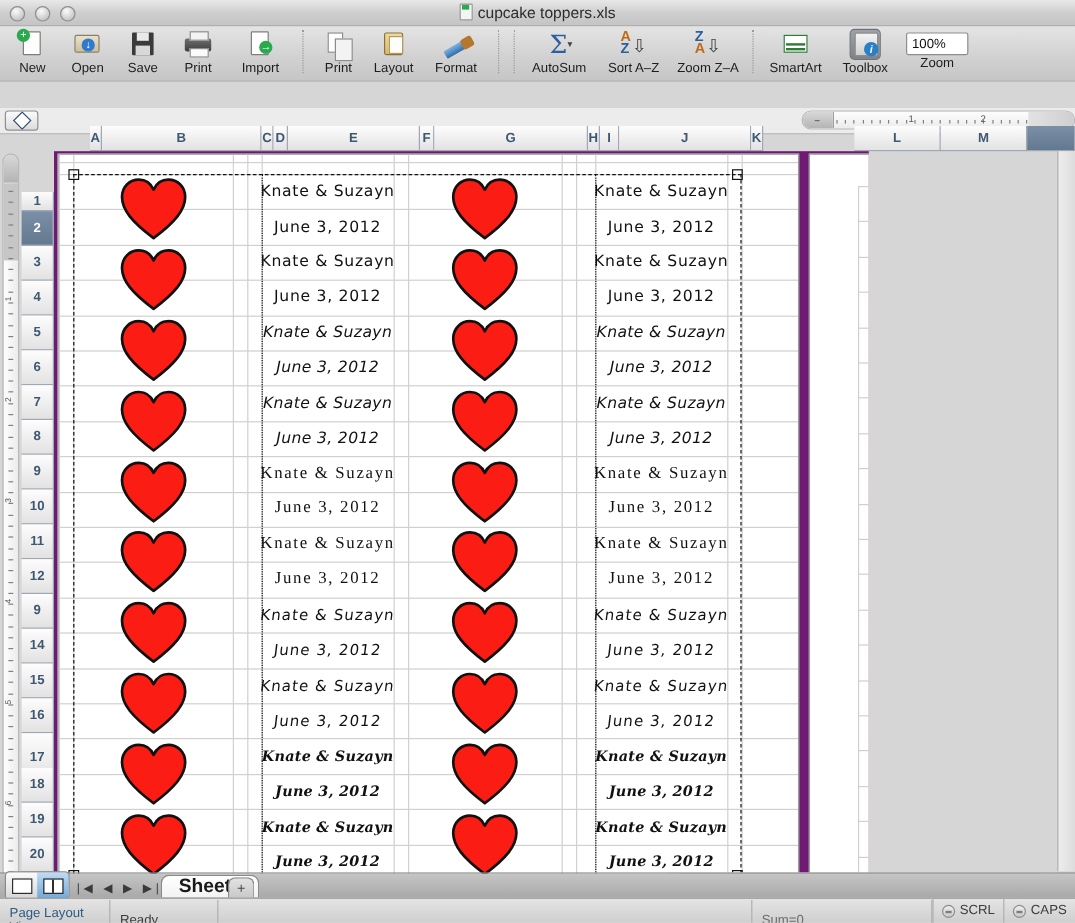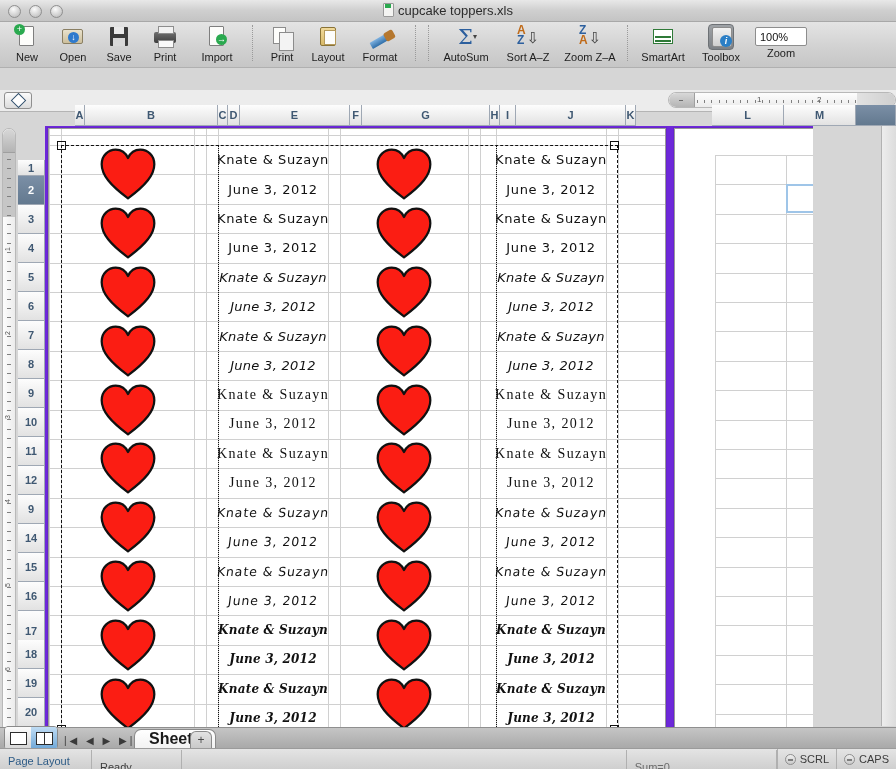--- a/index.html
+++ b/index.html
@@ -201,22 +201,22 @@
   .rh {
     position:absolute; left:0; width:27px;
     background:linear-gradient(to bottom,#fdfdfd,#e2e2e2);
     border-bottom:1px solid #9fa8b4; border-right:1px solid #9fa8b4;
     font-size:11px; font-weight:bold; color:#3f5872;
     display:flex; align-items:center; justify-content:center;
   }
   .rh.sel { background:linear-gradient(to bottom,#7b8fa6,#63798f); color:#fff; }
 
   .sheetarea {
-    position:absolute; left:45px; top:126px; width:768px; height:607px;
-    background:#6d28d9; overflow:hidden;
+    position:absolute; left:45px; top:126px; width:679px; height:607px;
+    background:#701a75; overflow:hidden;
   }
   .page {
     position:absolute; background:#fff; border:1px solid #9a9a9a;
     box-shadow: 0 0 0 1px rgba(0,0,0,0.06);
   }
   .page1 { left:3px; top:2px; width:618px; height:604px; }
   .page2 { left:629px; top:2px; width:225px; height:604px; }
 
   .gridlines { position:absolute; inset:0; }
   .gl-h{position:absolute;left:0;right:0;height:1px;background:#d0d0d0;}

